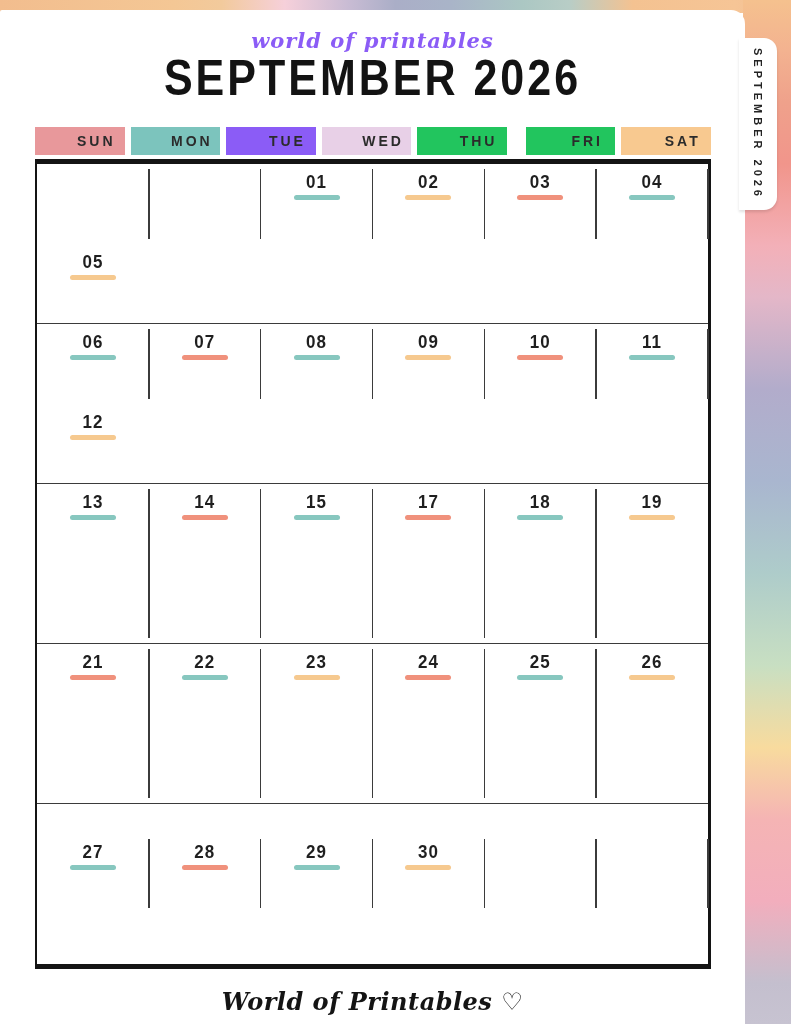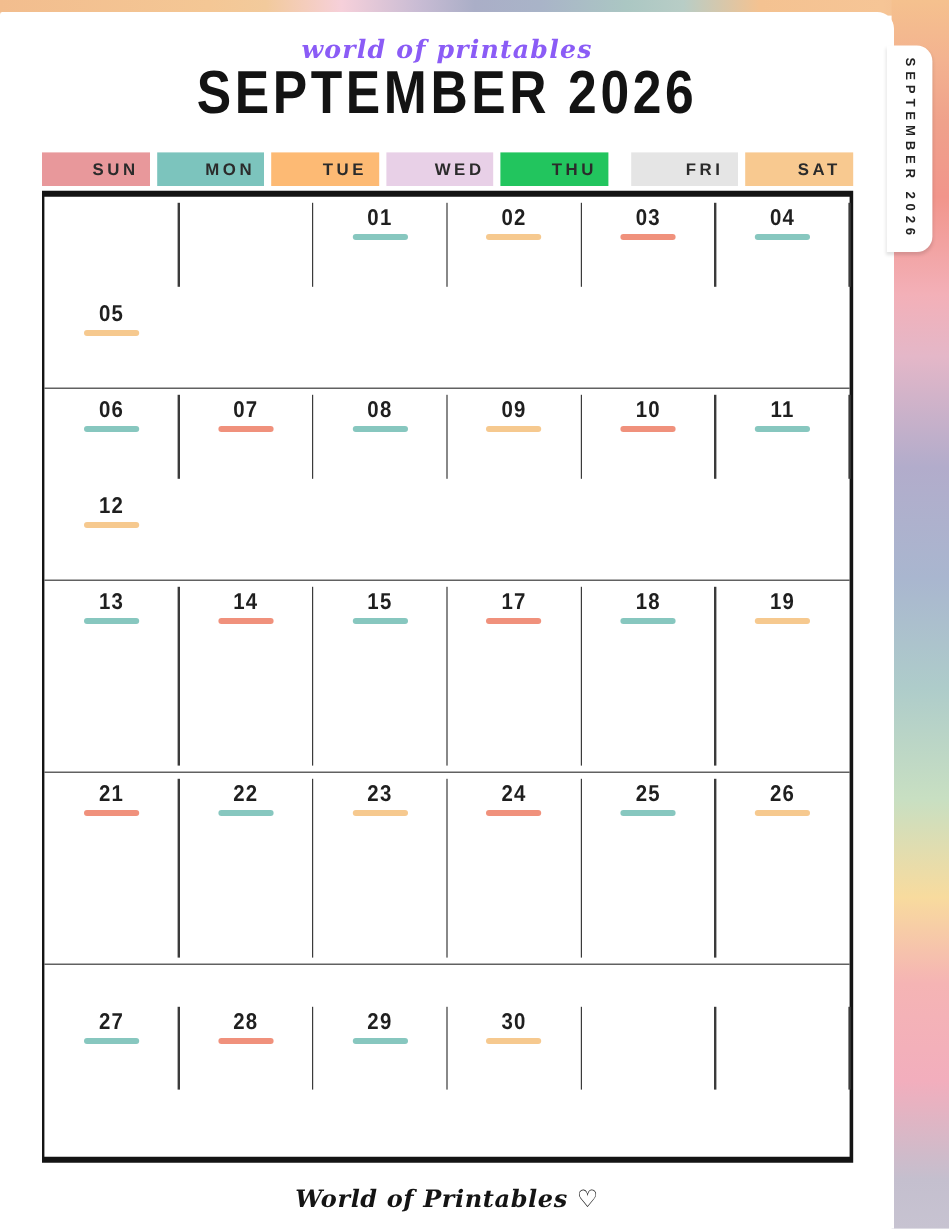--- a/index.html
+++ b/index.html
@@ -85,44 +85,44 @@
   .num{
     font-weight:700;font-size:17px;letter-spacing:1px;color:#1f1f1f;
     transform:scaleY(1.12);line-height:1;
   }
   .underline{
     width:46px;height:5px;border-radius:2.5px;margin-top:5px;
   }
   .footer{
     position:absolute;top:977px;left:0;width:100%;text-align:center;
     font-family:"DejaVu Serif",serif;font-style:italic;font-weight:700;
-    font-size:20px;letter-spacing:0.5px;color:#141414;
+    font-size:24px;letter-spacing:0.5px;color:#141414;
   }
 </style>
 </head>
 <body>
 
 <div class="top-strip"></div>
 <div class="side-strip"></div>
 
 <div class="tab">
   <span class="tab-text">SEPTEMBER 2026</span>
 </div>
 
 <div class="page">
   <div class="brand">world of printables</div>
   <div class="title">SEPTEMBER 2026</div>
 
   <div class="weekdays" id="weekdays">
       <div class="wd" style="background: rgb(232, 152, 155);">SUN</div>
       <div class="wd" style="background: rgb(124, 196, 189);">MON</div>
-      <div class="wd" style="background: #fdba74; text-align: center;">TUE</div>
+      <div class="wd" style="background: #8b5cf6; text-align: center;">TUE</div>
       <div class="wd" style="background: rgb(232, 208, 231);">WED</div>
       <div class="wd" style="background: #22c55e;">THU</div>
-      <div class="wd" style="background: #e5e5e5; margin-left: 13px;">FRI</div>
+      <div class="wd" style="background: #22c55e; margin-left: 13px;">FRI</div>
       <div class="wd" style="background: rgb(248, 201, 144);">SAT</div>
     </div>
 
   <div class="grid" id="calendar-grid">
       <div class="row">
         <div class="cell"></div>
         <div class="cell"></div>
         <div class="cell">
           <div class="num">01</div>
           <div class="underline" style="background: rgb(135, 199, 191);"></div>

